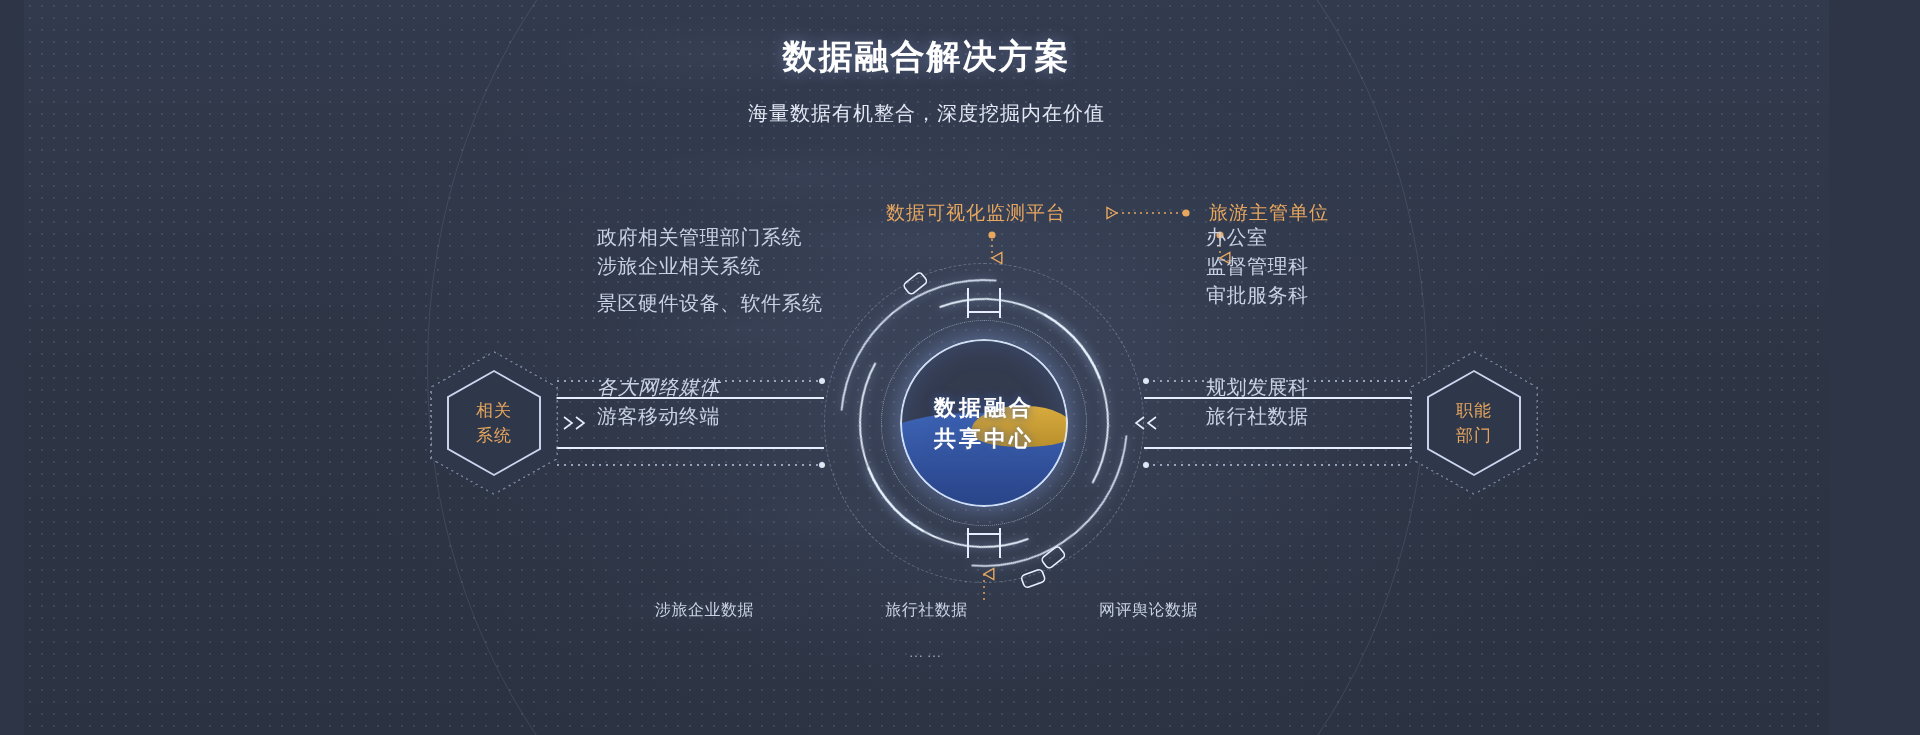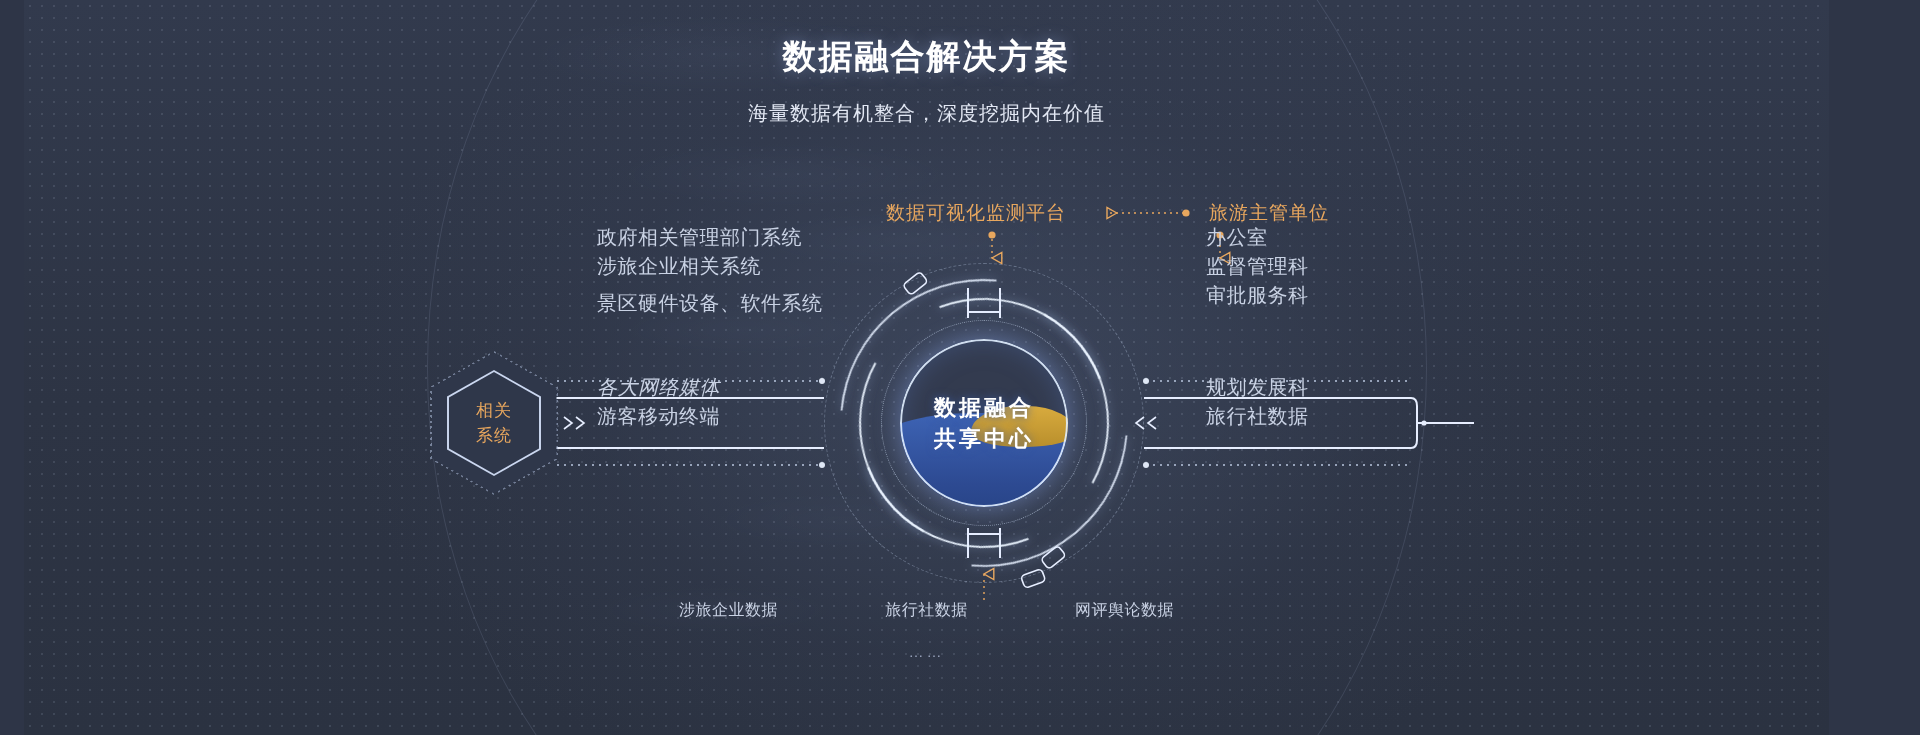--- a/index.html
+++ b/index.html
@@ -155,21 +155,21 @@
     filter:drop-shadow(0 0 5px rgba(180,205,255,.45));
   }
   #arc5{
     width:320px;height:320px;margin-left:-160px;margin-top:-160px;
     border:1px dashed rgba(190,205,232,.35);
   }
 
   svg.deco{ position:absolute; left:0; top:0; width:1920px; height:735px; pointer-events:none; }
 
   #bottomgroup{ position:absolute; left:0; right:0; top:600px; text-align:center; }
-  .brow{ display:flex; justify-content:center; gap:52px; margin-bottom:22px; }
+  .brow{ display:flex; justify-content:center; gap:76px; margin-bottom:22px; }
   .brow .lbl2{ font-size:16px; color:#c9d2e4; width:146px; letter-spacing:.5px; }
   #ellipsis{ color:#97a2bb; font-size:15px; letter-spacing:3px; }
 </style>
 </head>
 <body>
 
 <div id="stage">
 
   <div id="dots"></div>
   <div id="codefx"></div>
@@ -260,20 +260,28 @@
 
   <div class="hex" style="left:423px; top:370px;">
     <div class="outer"></div>
     <div class="poly"></div>
     <div class="txt">
       <div>相关</div>
       <div>系统</div>
     </div>
   </div>
 
+  <div class="hex" style="left:1403px; top:370px;">
+    <div class="outer"></div>
+    <div class="poly"></div>
+    <div class="txt">
+      <div>职能</div>
+      <div>部门</div>
+    </div>
+  </div>
 
   <div class="arc" id="arc5"></div>
   <div class="arc" id="arc4"></div>
   <div class="arc" id="arc1"></div>
   <div class="arc" id="arc2"></div>
   <div class="arc" id="arc3"></div>
 
   <div id="core">
     <div class="water"></div>
     <div class="gold"></div>

